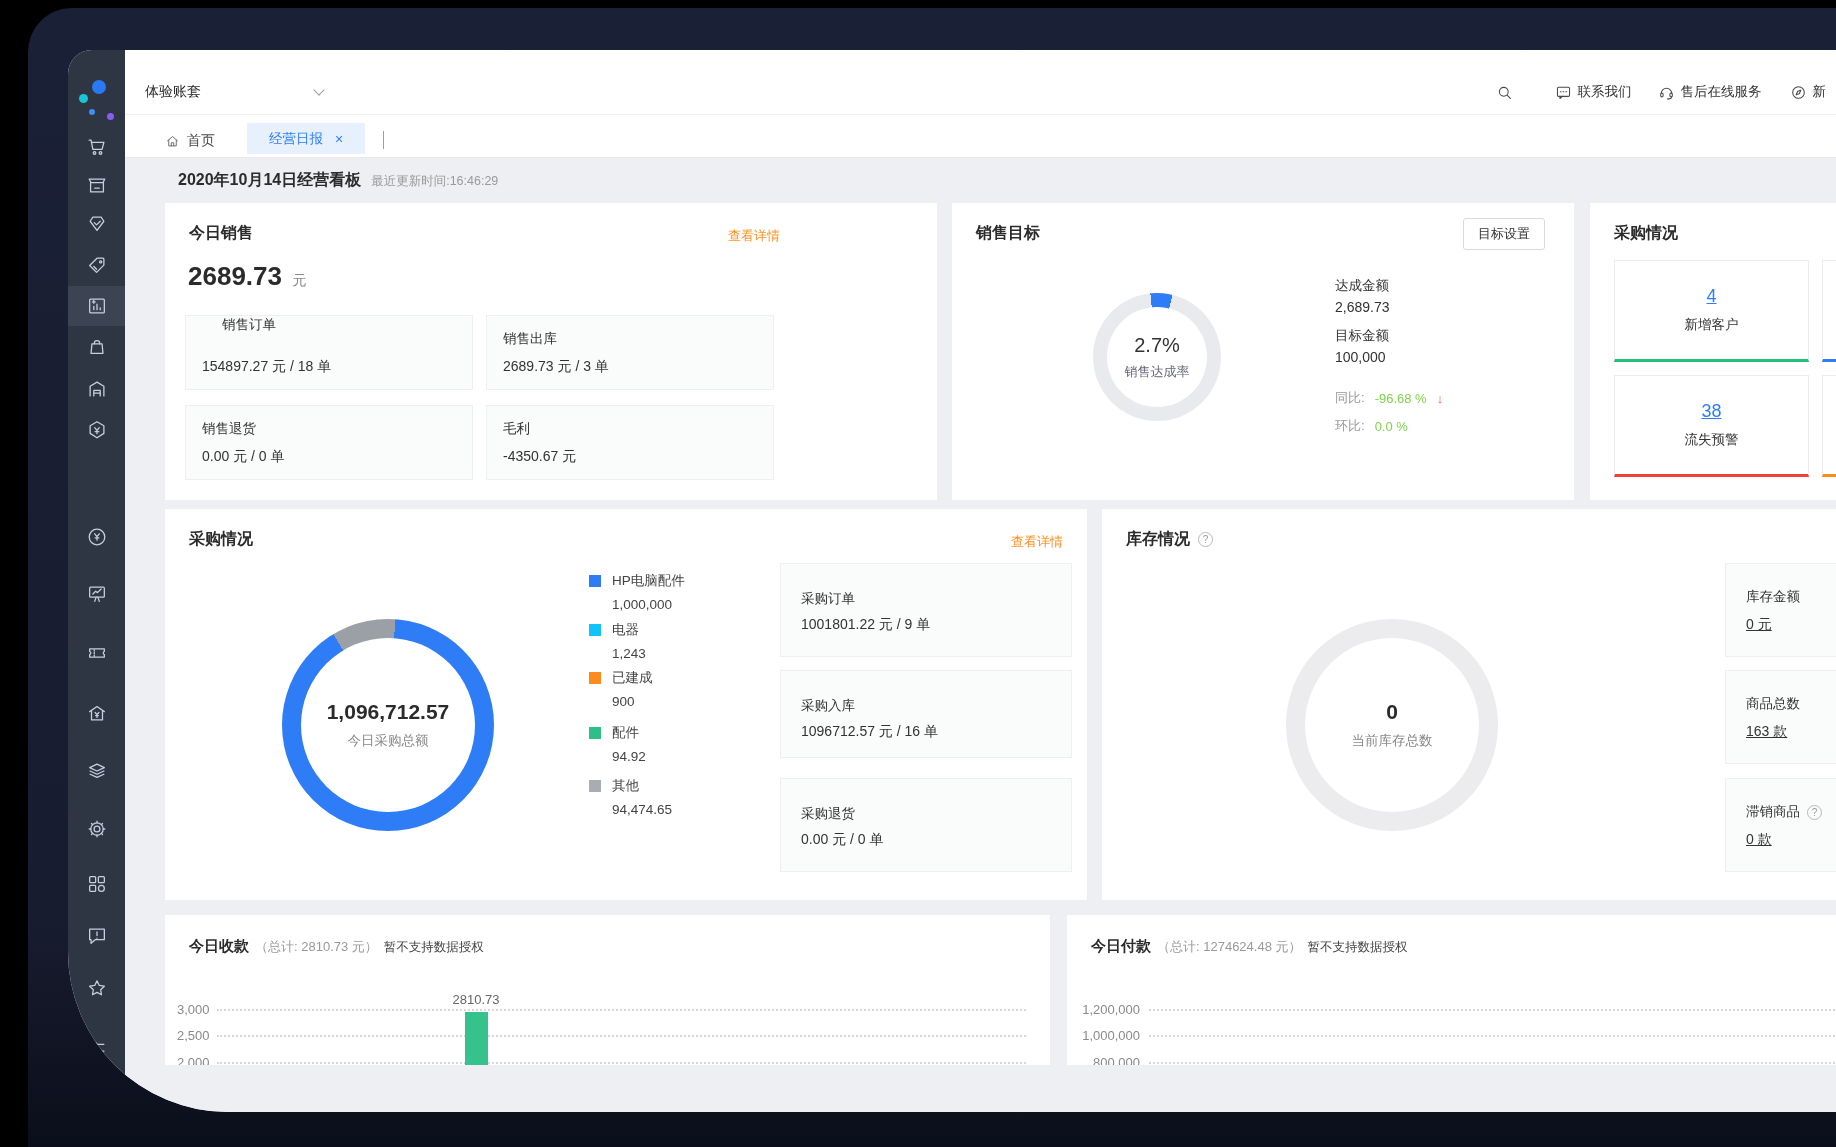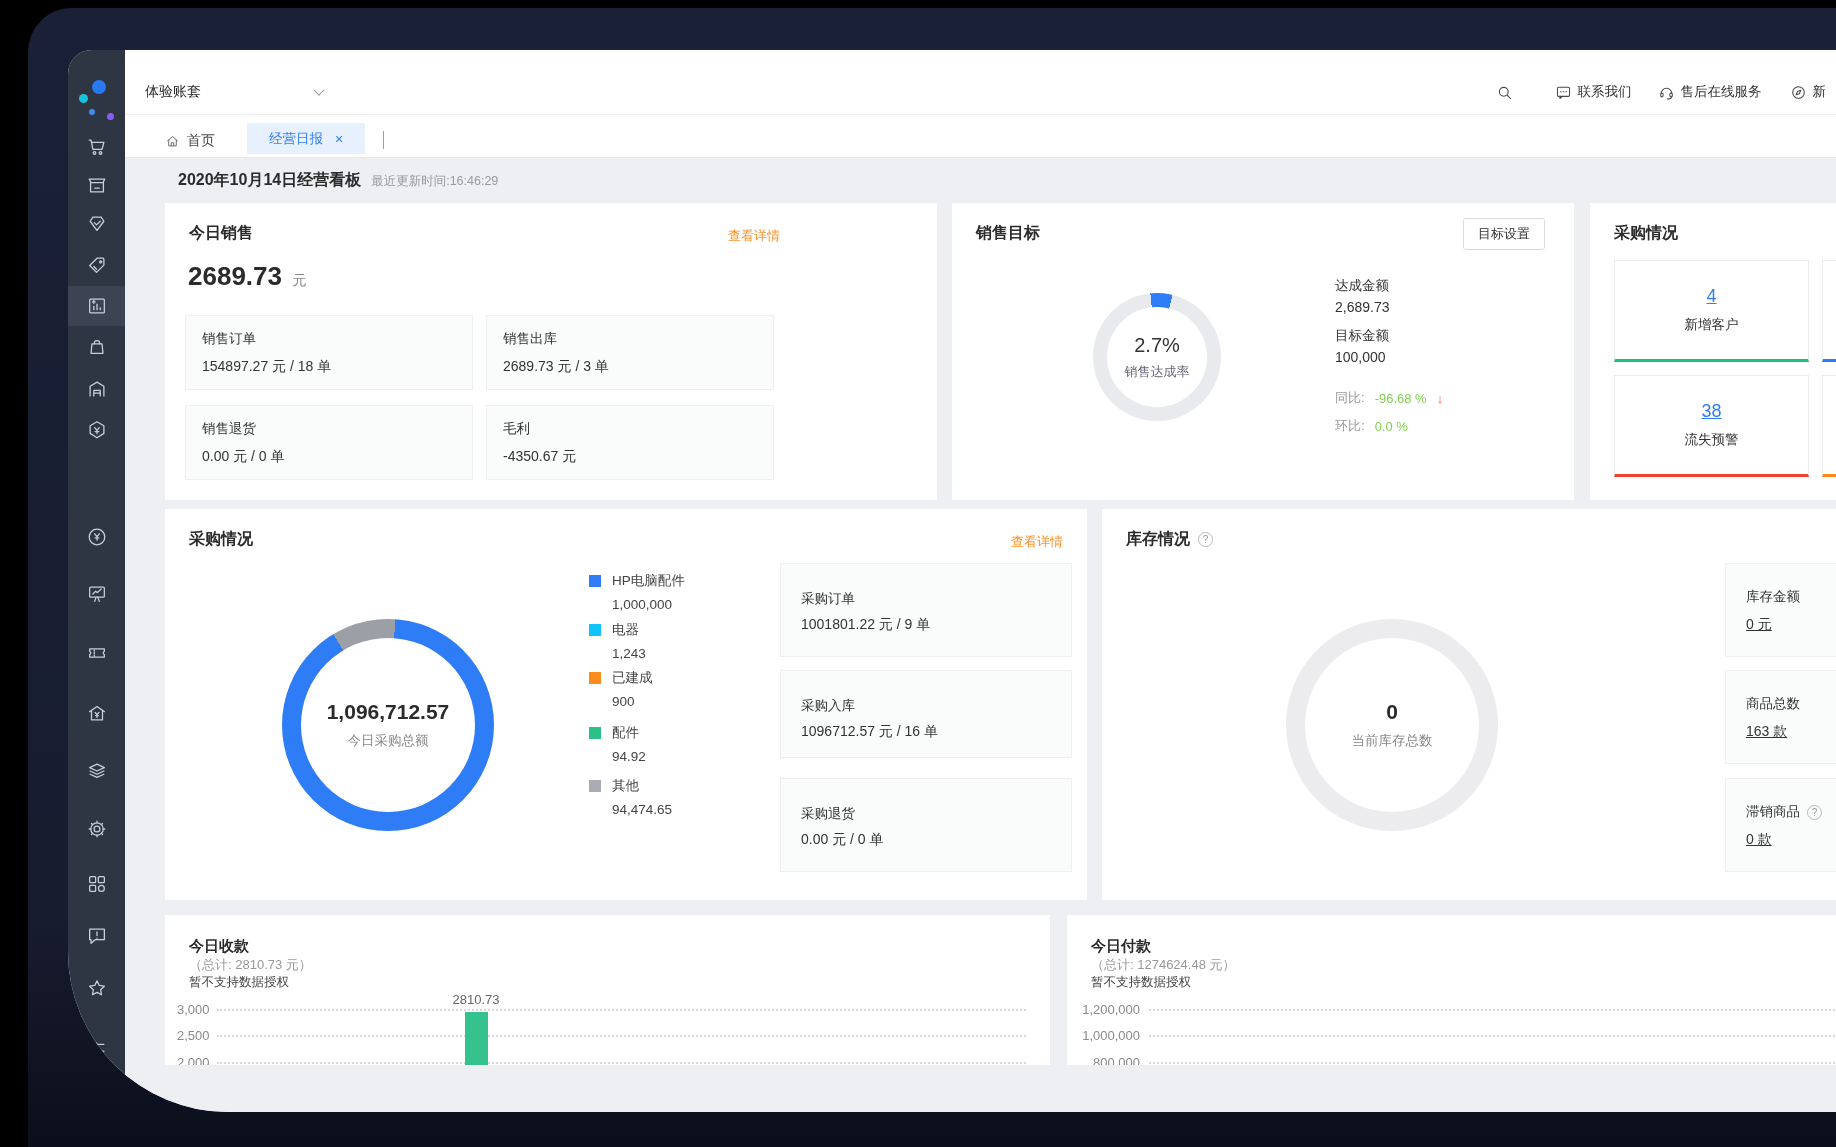--- a/index.html
+++ b/index.html
@@ -81,21 +81,21 @@
   .cust-tile{position:absolute;width:195px;height:102px;background:#fff;border:1px solid #ececec;
     border-bottom:3px solid #21c178;display:flex;flex-direction:column;align-items:center;justify-content:center;gap:9px;}
   .cust-num{font-size:18px;}
   .cust-label{font-size:13.5px;color:#333;}
   
   .legend-item{position:absolute;left:424px;}
   .legend-name{display:flex;align-items:center;gap:11px;font-size:13.5px;color:#444;}
   .legend-swatch{width:12px;height:12px;display:inline-block;}
   .legend-value{margin:7px 0 0 23px;font-size:13.5px;color:#444;}
   
-  .chart-head{position:absolute;left:24px;top:22px;display:flex;align-items:baseline;white-space:nowrap;flex-direction:column;}
+  .chart-head{position:absolute;left:24px;top:22px;display:flex;align-items:baseline;gap:6px;white-space:nowrap;}
   .chart-title{font-size:15px;font-weight:600;color:#2b2b2b;}
   .chart-sub{font-size:13px;color:#999;}
   .chart-note{font-size:12.5px;color:#444;font-weight:400;}
   .grid-row{position:absolute;left:12px;right:24px;display:flex;align-items:center;}
   .tick{font-size:13px;color:#8a8a8a;text-align:right;padding-right:9px;}
   .tick-w40{width:40px;}.tick-w70{width:70px;}
   .dots{flex:1;border-top:2px dotted #d8d8d8;height:0;}
   .bar{position:absolute;background:#36c28d;}
   .bar-label{position:absolute;font-size:13px;color:#666;text-align:center;}
 </style>
@@ -304,21 +304,21 @@
     </div>
 
     <section class="card" style="left:40px;top:45px;width:772px;height:297px;">
       <div class="card-title">今日销售</div>
       <div class="link-orange" style="position:absolute;left:563px;top:24px;">查看详情</div>
       <div style="position:absolute;left:23px;top:58px;">
         <span style="font-size:26px;font-weight:700;color:#2b2b2b;">2689.73</span>
         <span style="font-size:14px;color:#888;margin-left:6px;">元</span>
       </div>
       <div class="tile" style="left:20px;top:112px;width:288px;height:75px;">
-        <span class="t-label" style="top:14px;">销售订单</span>
+        <span class="t-label" style="top:0;margin-left:20px;">销售订单</span>
         <span class="t-value" style="top:42px;">154897.27 元 / 18 单</span>
       </div>
       <div class="tile" style="left:321px;top:112px;width:288px;height:75px;">
         <span class="t-label" style="top:14px;">销售出库</span>
         <span class="t-value" style="top:42px;">2689.73 元 / 3 单</span>
       </div>
       <div class="tile" style="left:20px;top:202px;width:288px;height:75px;">
         <span class="t-label" style="top:14px;">销售退货</span>
         <span class="t-value" style="top:42px;">0.00 元 / 0 单</span>
       </div>

